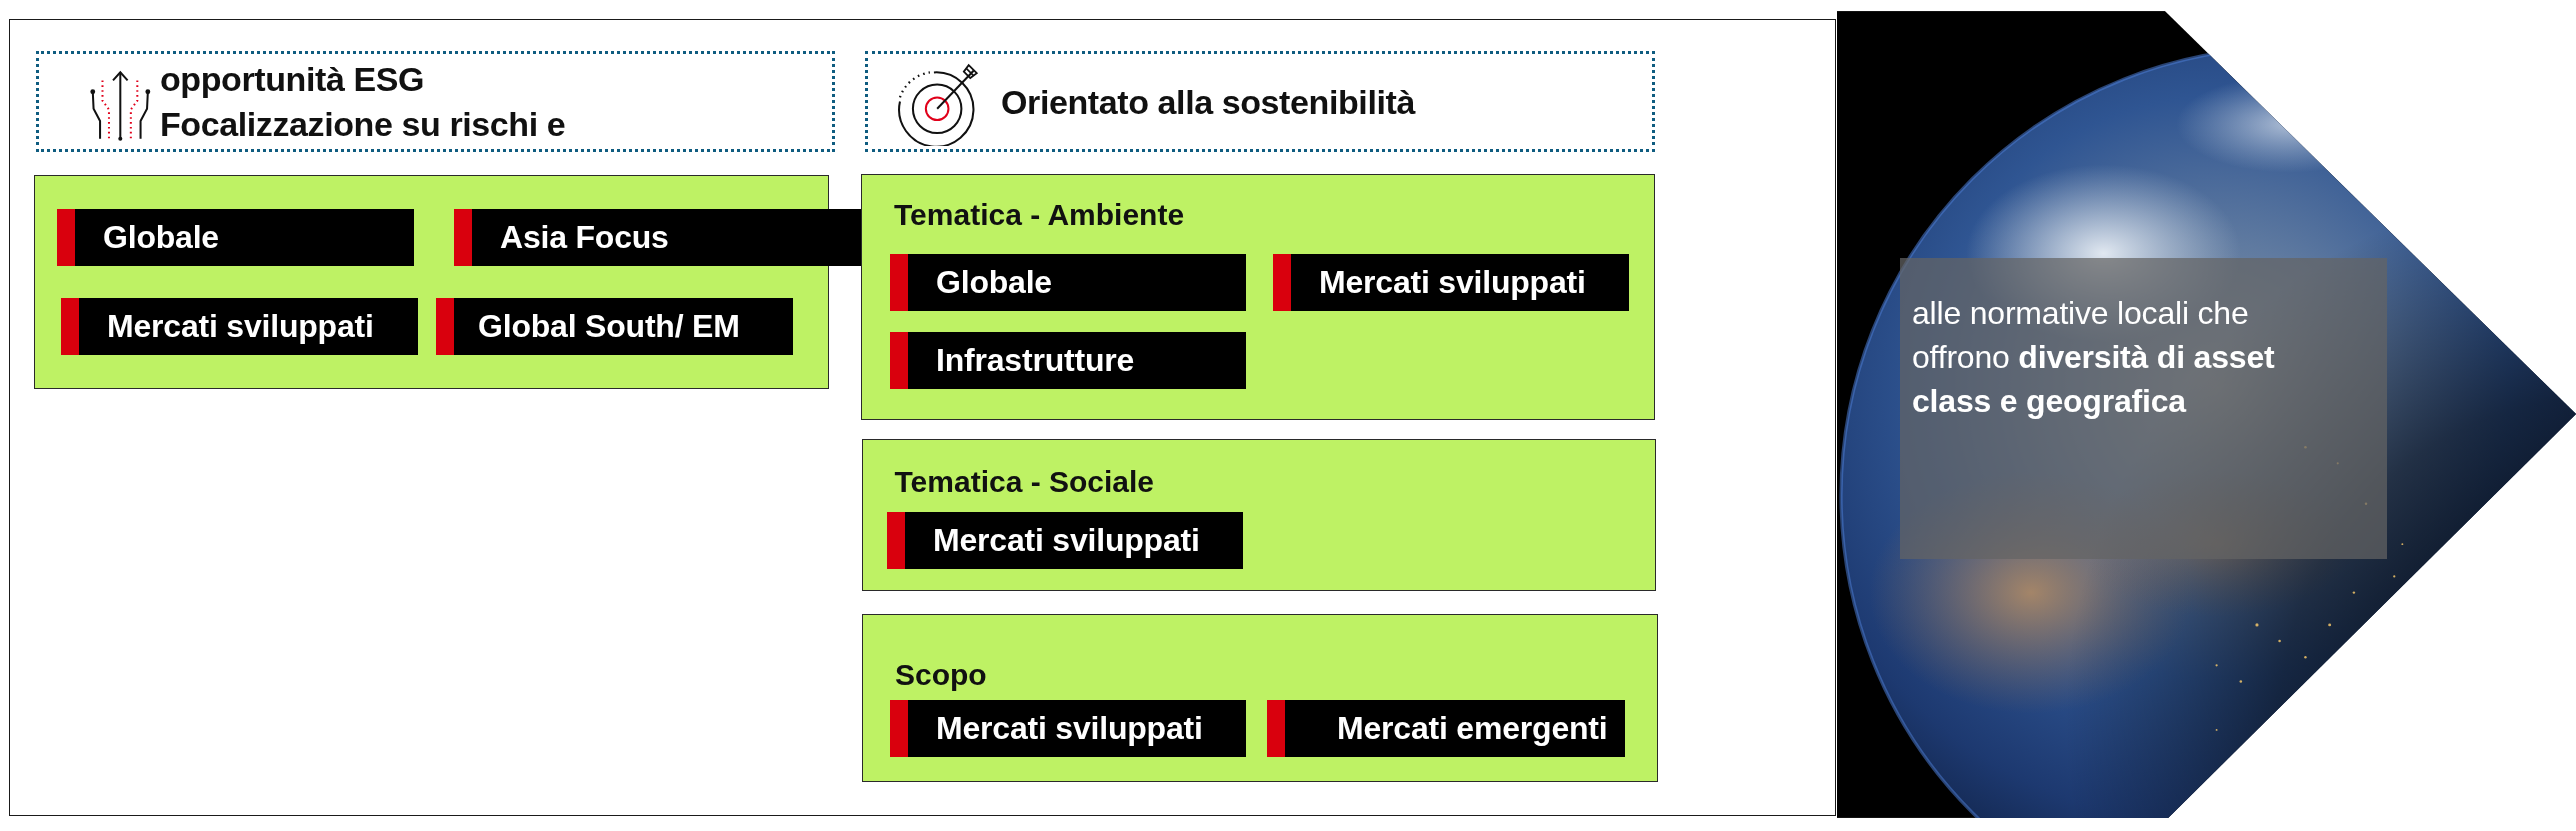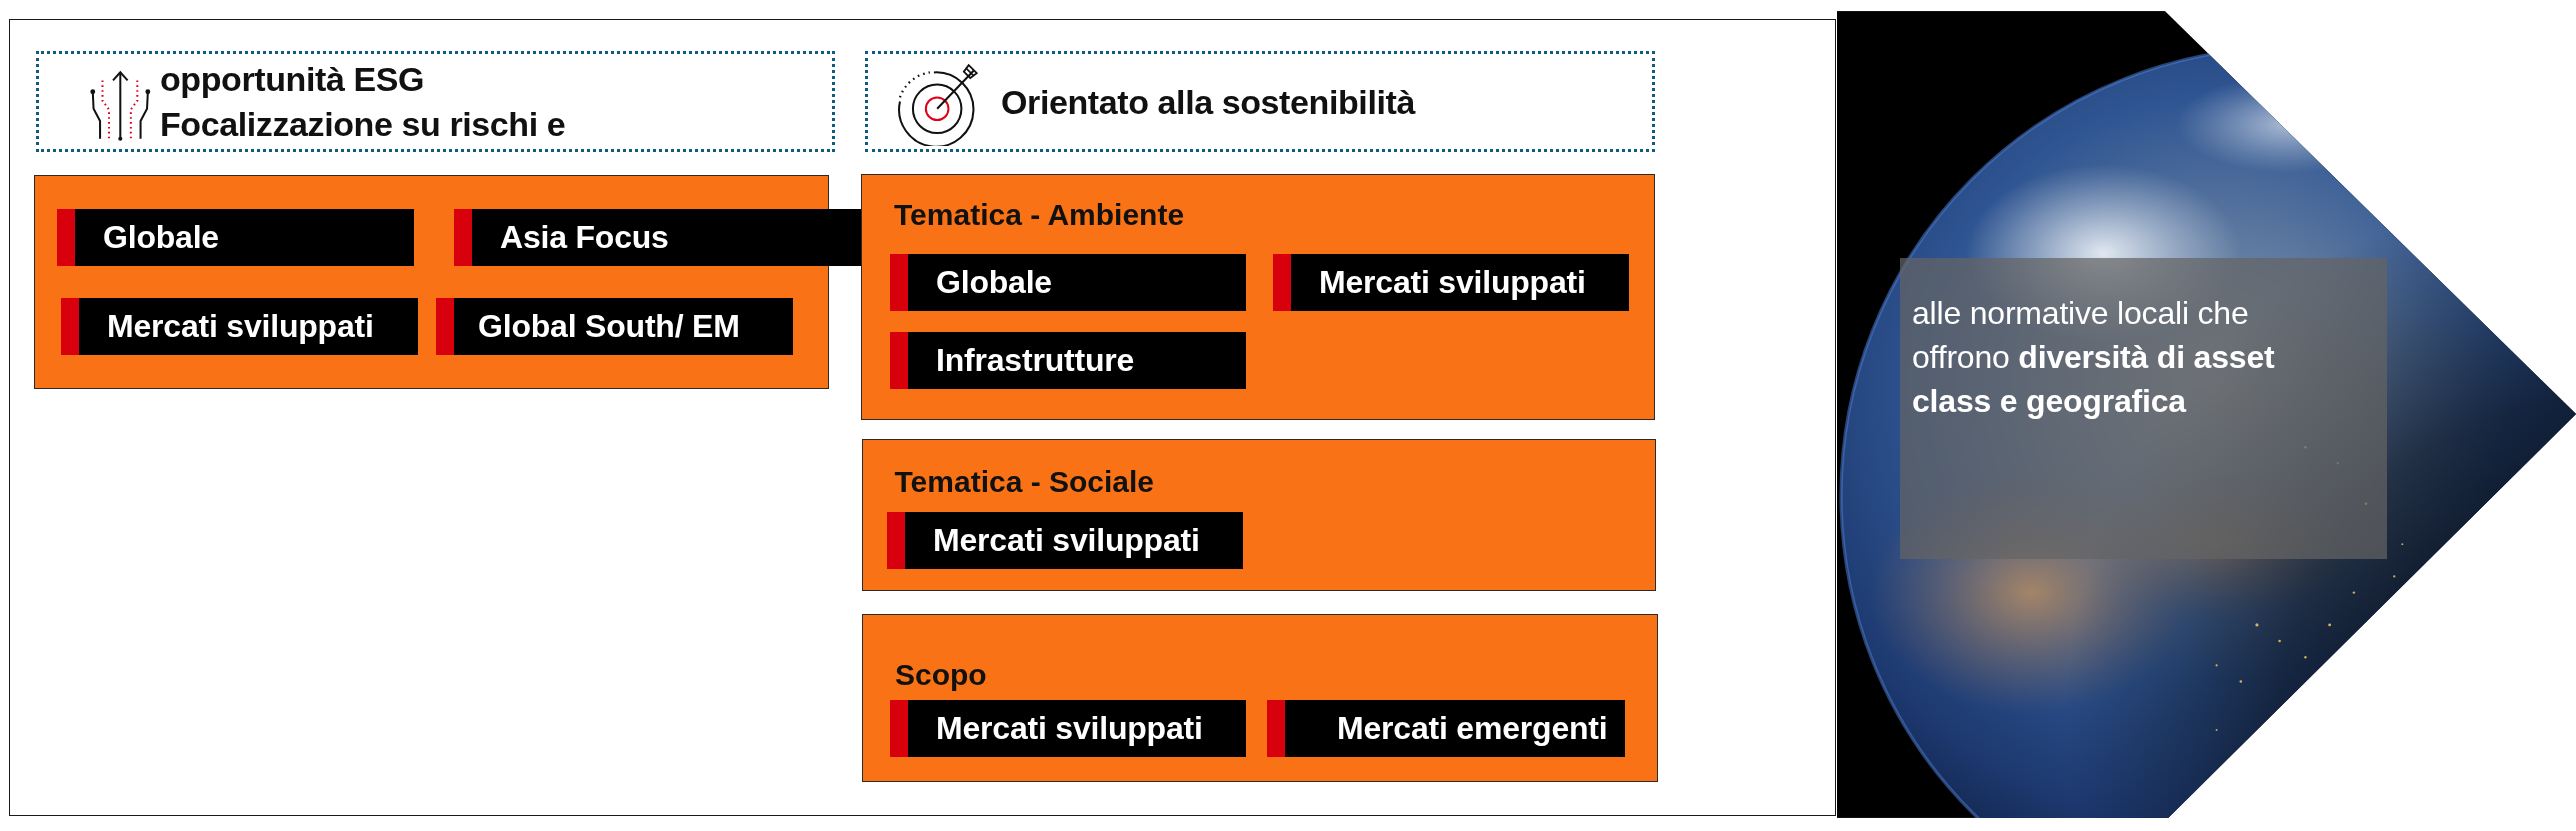--- a/index.html
+++ b/index.html
@@ -4,21 +4,21 @@
 <style>
   * { box-sizing: border-box; margin: 0; padding: 0; }
   html, body { width: 2576px; height: 832px; background: #ffffff; overflow: hidden; }
   body { position: relative; font-family: "Liberation Sans", "DejaVu Sans", sans-serif; color: #000; }
 
   .outer-frame { position: absolute; left: 9px; top: 18.6px; width: 1827px; height: 797px; border: 1.6px solid #1a1a1a; }
 
   .header-box { position: absolute; border: 3.2px dotted #0f5c80; display: flex; align-items: center; }
   .header-title { font-family: "Liberation Sans", sans-serif; font-size: 34px; font-weight: 700; line-height: 45px; color: #111; letter-spacing: -0.4px; }
 
-  .group-box { position: absolute; border: 1.6px solid #2a2a2a; background: #f97316; }
+  .group-box { position: absolute; border: 1.6px solid #2a2a2a; background: #bef264; }
   .group-title { position: absolute; font-size: 30px; font-weight: 700; color: #111; line-height: 32px; white-space: nowrap; }
 
   .tag { position: absolute; height: 57px; background: #000; display: flex; align-items: center; }
   .tag .stripe { position: absolute; left: 0; top: 0; bottom: 0; width: 18px; background: #d9000d; }
   .tag .tag-label { position: absolute; left: 46px; top: 0; height: 57px; line-height: 57px; color: #fff; font-size: 32px; font-weight: 700; white-space: nowrap; letter-spacing: -0.2px; }
 
   .image-panel { position: absolute; left: 1837px; top: 11.3px; width: 739px; height: 807px; }
   .image-panel svg { position: absolute; left: 0; top: 0; }
 
   .overlay-box { position: absolute; left: 1900px; top: 258px; width: 487px; height: 301px; background: rgba(100,100,100,0.72); }

